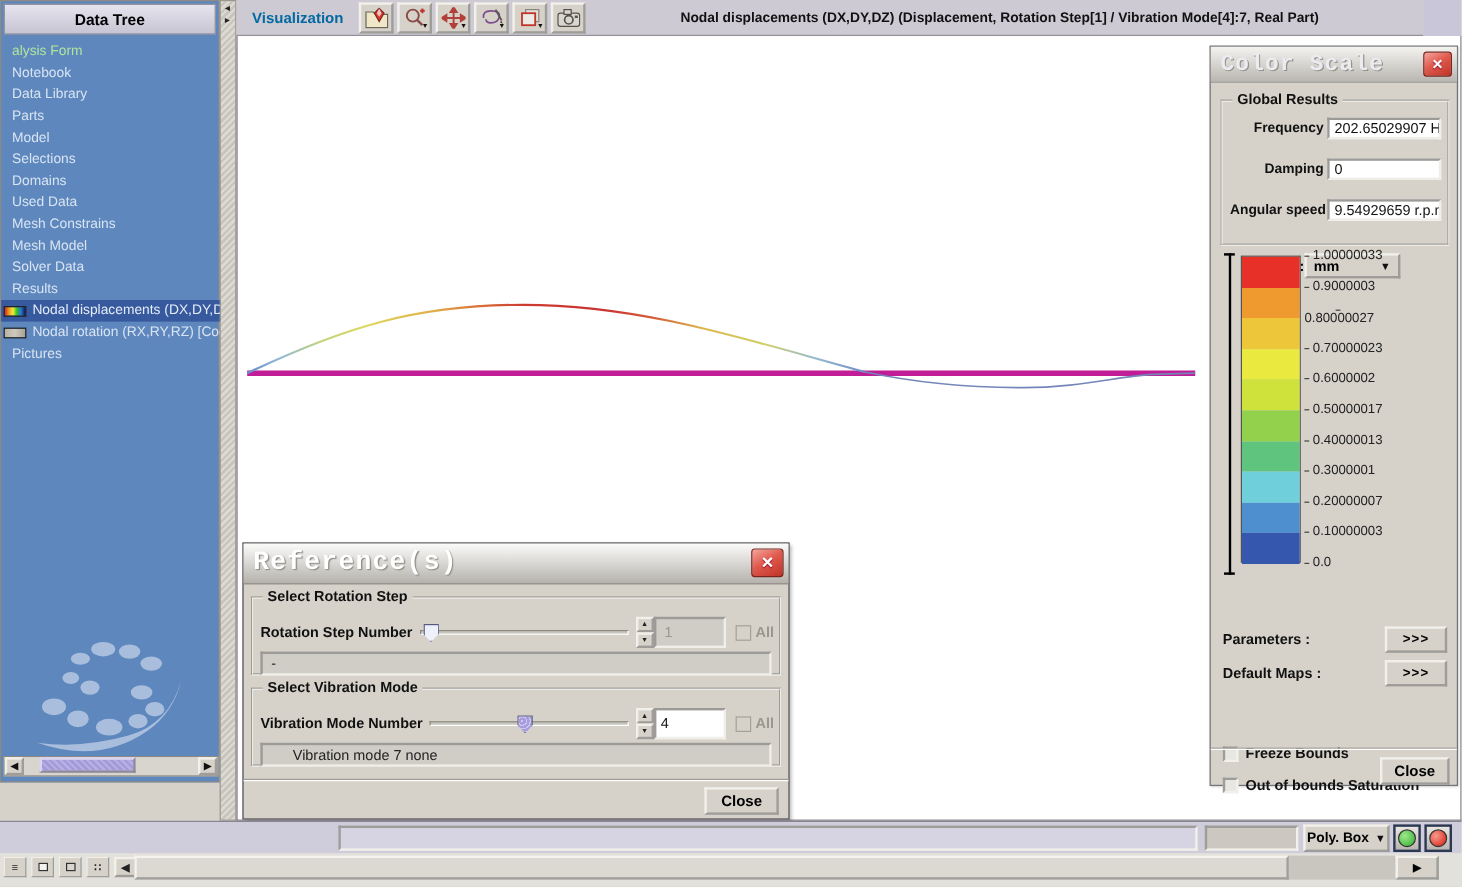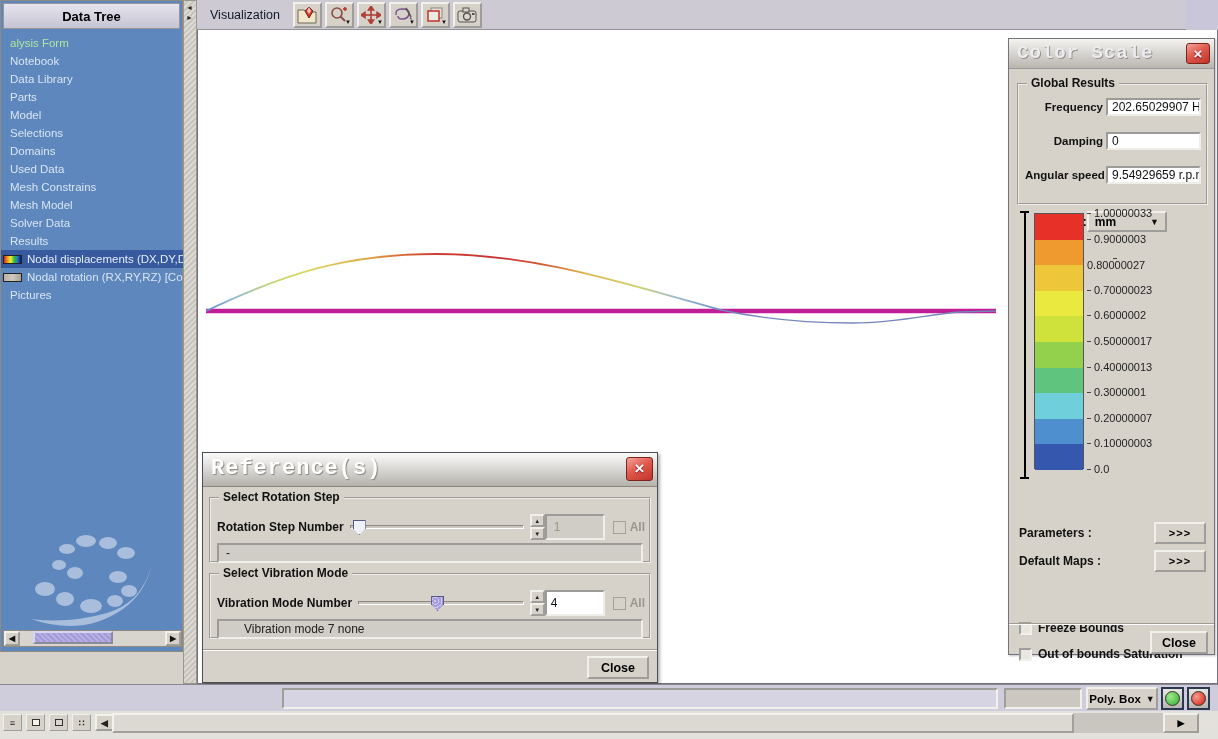--- a/index.html
+++ b/index.html
@@ -65,21 +65,21 @@
   
   #splitter { position:absolute; left:183px; top:0; width:14px; height:684px;
              background:repeating-linear-gradient(135deg,#dcd9d3 0 2px,#c8c5be 2px 4px);
              border:1px solid #9b978f; }
   .split-arrow { position:absolute; left:2px; font-size:7px; color:#222; }
 
   
   #toolbar { position:absolute; left:197px; top:0; width:989px; height:30px;
              background:#cdcad4; border-bottom:1px solid #94909a; display:flex; align-items:center; }
   #viz-tab { height:26px; padding:0 10px; margin-left:3px; display:flex; align-items:center;
-             font-weight:normal; font-size:12.5px; color:#0f172a; }
+             font-weight:bold; font-size:12.5px; color:#0369a1; }
   .tool-btn { width:29px; height:26px; margin-left:3px; position:relative; padding:0; }
   .tool-dd  { position:absolute; right:1px; bottom:1px; font-size:6px; line-height:1; color:#111; }
   #vp-title { flex:1; text-align:center; font-weight:bold; font-size:11.5px; color:#111;
              padding-right:8px; white-space:nowrap; overflow:hidden; }
   #toolbar-corner { position:absolute; left:1186px; top:0; width:32px; height:30px; background:#c9c6da; }
 
   
   #viewport { position:absolute; left:197px; top:30px; width:1021px; height:654px;
              background:#fff; border:1px solid #76727c; border-top:none; }
 
@@ -296,20 +296,21 @@
     </div>
     <div class="btn tool-btn">
       <svg width="20" height="18" viewBox="0 0 20 18">
         <rect x="1" y="5" width="18" height="11" rx="2" fill="#d9d6cf" stroke="#55524c"></rect>
         <rect x="6" y="2" width="6" height="4" fill="#d9d6cf" stroke="#55524c"></rect>
         <circle cx="10" cy="10.5" r="3.5" fill="none" stroke="#55524c" stroke-width="1.4"></circle>
         <rect x="15" y="7" width="2.5" height="2" fill="#55524c"></rect>
       </svg>
     </div>
 
+    <div id="vp-title">Nodal displacements (DX,DY,DZ) (Displacement, Rotation Step[1] / Vibration Mode[4]:7, Real Part)</div>
   </div>
   <div id="toolbar-corner"></div>
 
   <div id="viewport">
     <svg width="1019" height="652" viewBox="0 0 1019 652">
       <defs>
         <linearGradient id="modeGrad" gradientUnits="userSpaceOnUse" x1="8" y1="0" x2="523" y2="0">
           <stop offset="0" stop-color="#6a8cc8"></stop>
           <stop offset="0.05" stop-color="#8fb8d8"></stop>
           <stop offset="0.12" stop-color="#c2d47c"></stop>

